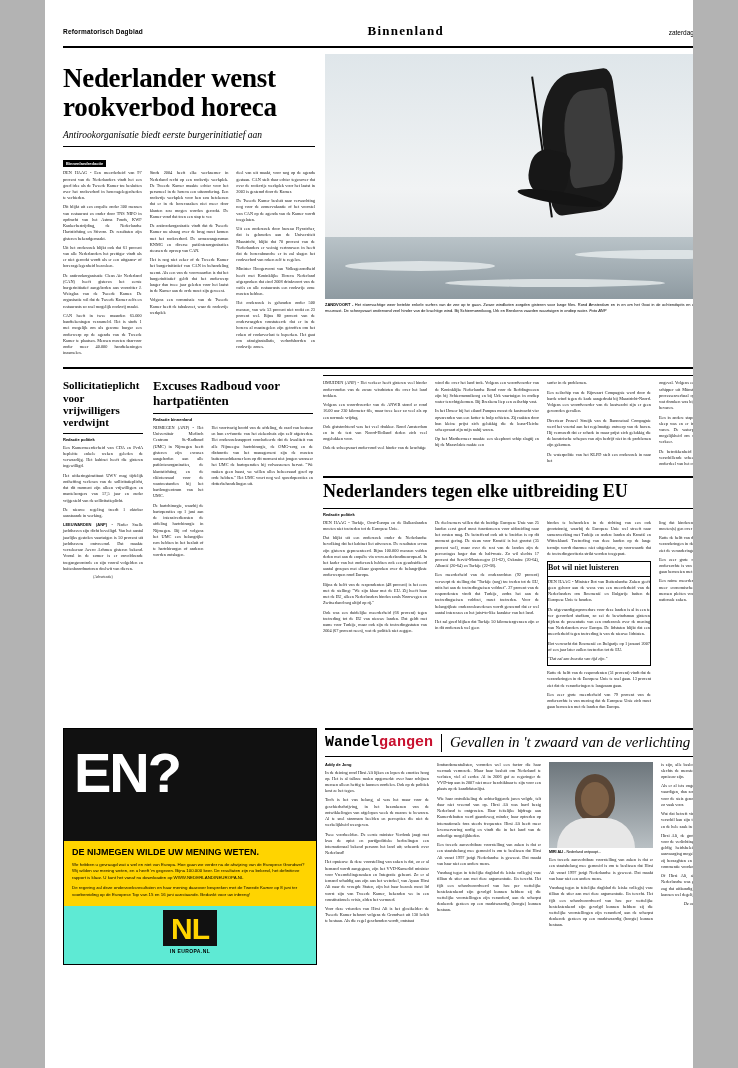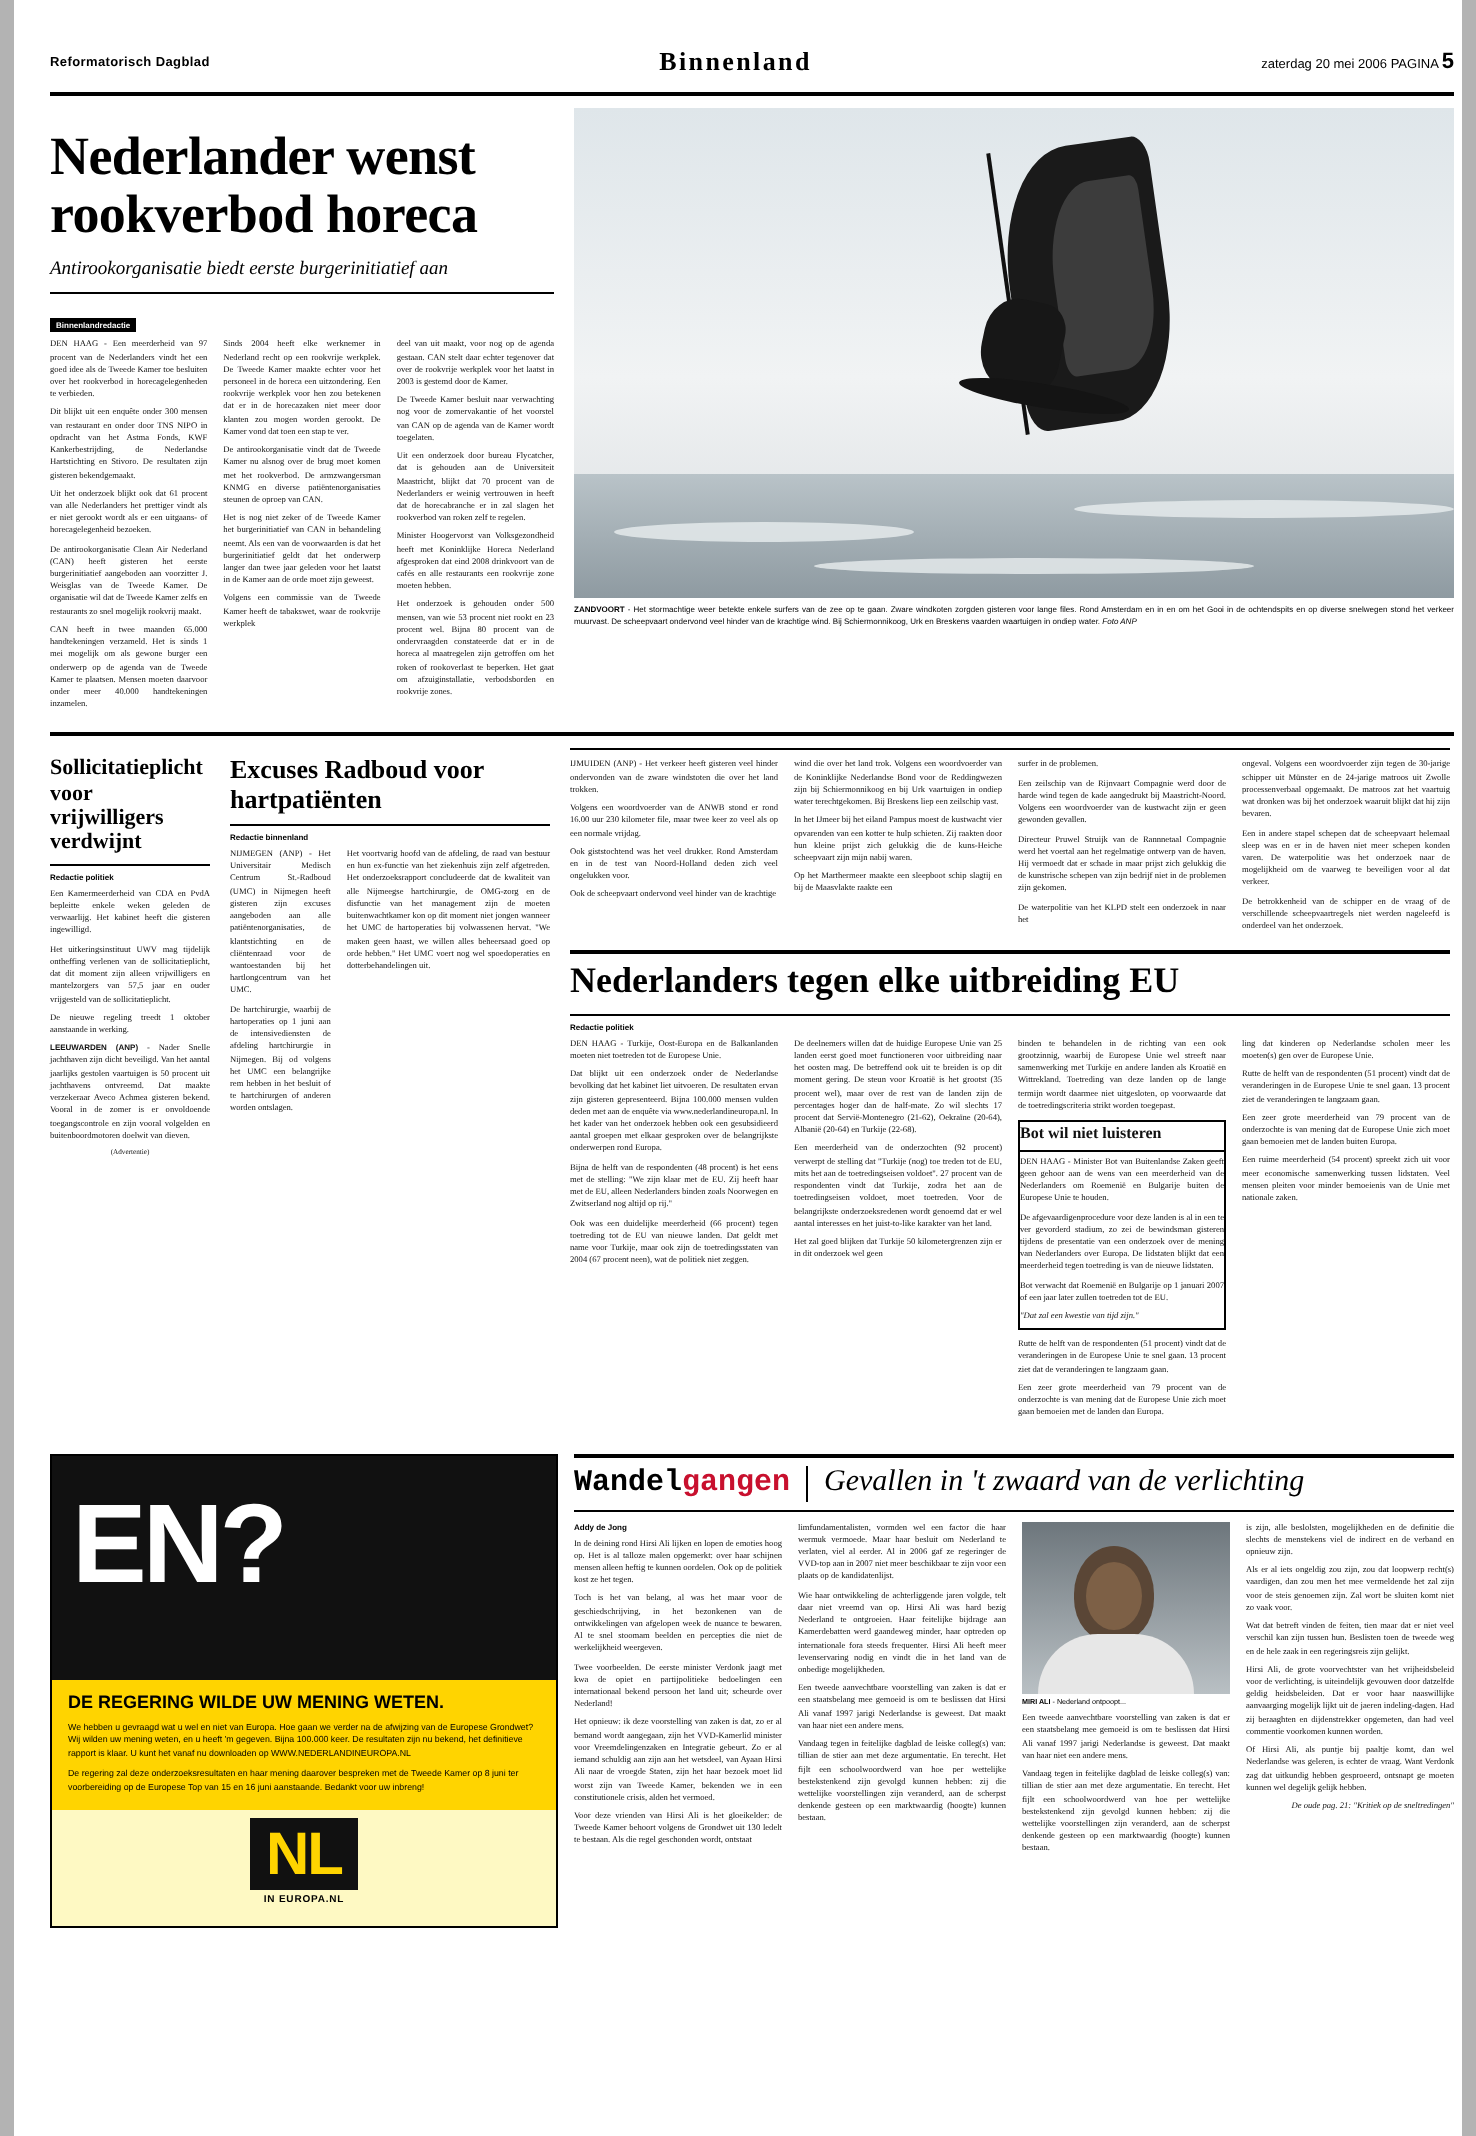--- a/index.html
+++ b/index.html
@@ -1,17 +1,17 @@
 <!DOCTYPE html>
 <html><head>
 <meta charset="utf-8">
 <style>
   html,body{margin:0;padding:0;background:#b3b3b3;}
   body{font-family:"Liberation Serif", serif;}
-  .page{width:724px;height:1068px;background:#ffffff;margin:0 auto;position:relative;overflow:hidden;}
+  .page{width:648px;height:1068px;background:#ffffff;margin:0 auto;position:relative;overflow:hidden;}
   .inner{position:absolute;left:18px;top:20px;width:702px;height:1030px;}
 
   
   .masthead{display:flex;align-items:center;justify-content:space-between;border-bottom:2px solid #000;padding-bottom:4px;height:22px;}
   .mh-left{font-size:6.5px;font-weight:bold;font-family:"Liberation Sans",sans-serif;letter-spacing:.2px;}
   .mh-center{font-size:13px;font-weight:bold;letter-spacing:1.2px;font-family:"Liberation Serif",serif;}
   .mh-right{font-size:6.5px;font-family:"Liberation Sans",sans-serif;}
   .mh-right b{font-size:11px;}
   .thin{border-top:.5px solid #000;}
 
@@ -64,21 +64,21 @@
   .b3-left{width:252px;}
   .b3-right{width:440px;}
 
   
   .ad{width:252px;border:1px solid #000;margin-top:8px;background:#fff;}
   .ad-top{background:#111;height:112px;position:relative;}
   .ad-en{position:absolute;left:10px;top:16px;color:#fff;font-family:"Liberation Sans",sans-serif;font-weight:bold;font-size:56px;letter-spacing:-2px;line-height:1;}
   .ad-yellow{background:#ffd400;padding:6px 8px 7px 8px;}
   .ad-yellow .l1{font-family:"Liberation Sans",sans-serif;font-weight:bold;font-size:9px;margin-bottom:5px;}
   .ad-yellow .p{font-family:"Liberation Sans",sans-serif;font-size:4.4px;line-height:1.5;}
-  .ad-logo{background:#fef9c3;padding:4px 8px 10px 8px;text-align:center;}
+  .ad-logo{background:#5eead4;padding:4px 8px 10px 8px;text-align:center;}
   .nl{display:inline-block;background:#111;color:#ffd400;font-family:"Liberation Sans",sans-serif;font-weight:bold;font-size:30px;line-height:1;padding:4px 8px 2px 8px;letter-spacing:-1px;}
   .nl-sub{font-family:"Liberation Sans",sans-serif;font-weight:bold;font-size:5px;margin-top:2px;letter-spacing:.4px;}
 
   
   .wg-bar{display:flex;align-items:center;gap:8px;border-top:2px solid #000;border-bottom:1px solid #000;padding:4px 0 4px 0;margin-top:8px;}
   .wg-logo{font-family:Liberation Mono, monospace;font-size:15px;font-weight:bold;}
   .wg-logo .g{color:#c8102e;}
   .wg-sep{width:1px;height:18px;background:#000;}
   .wg-title{font-family:"Liberation Serif",serif;font-size:15px;font-style:italic;}
 
@@ -268,21 +268,21 @@
   </div>
 
   <div class="band3">
 
     <div class="b3-left">
       <div class="ad">
         <div class="ad-top">
           <div class="ad-en">EN?</div>
         </div>
         <div class="ad-yellow">
-          <div class="l1">DE REGERING WILDE UW MENING WETEN.</div>
+          <div class="l1">DE NIJMEGEN WILDE UW MENING WETEN.</div>
           <div class="p">We hebben u gevraagd wat u wel en niet van Europa. Hoe gaan we verder na de afwijzing van de Europese Grondwet? Wij wilden uw mening weten, en u heeft 'm gegeven. Bijna 100.000 keer. De resultaten zijn nu bekend, het definitieve rapport is klaar. U kunt het vanaf nu downloaden op WWW.NEDERLANDINEUROPA.NL</div>
           <div class="p" style="margin-top:4px;">De regering zal deze onderzoeksresultaten en haar mening daarover bespreken met de Tweede Kamer op 8 juni ter voorbereiding op de Europese Top van 15 en 16 juni aanstaande. Bedankt voor uw inbreng!</div>
         </div>
         <div class="ad-logo">
           <div class="nl">NL</div>
           <div class="nl-sub">IN EUROPA.NL</div>
         </div>
       </div>
     </div>
 

